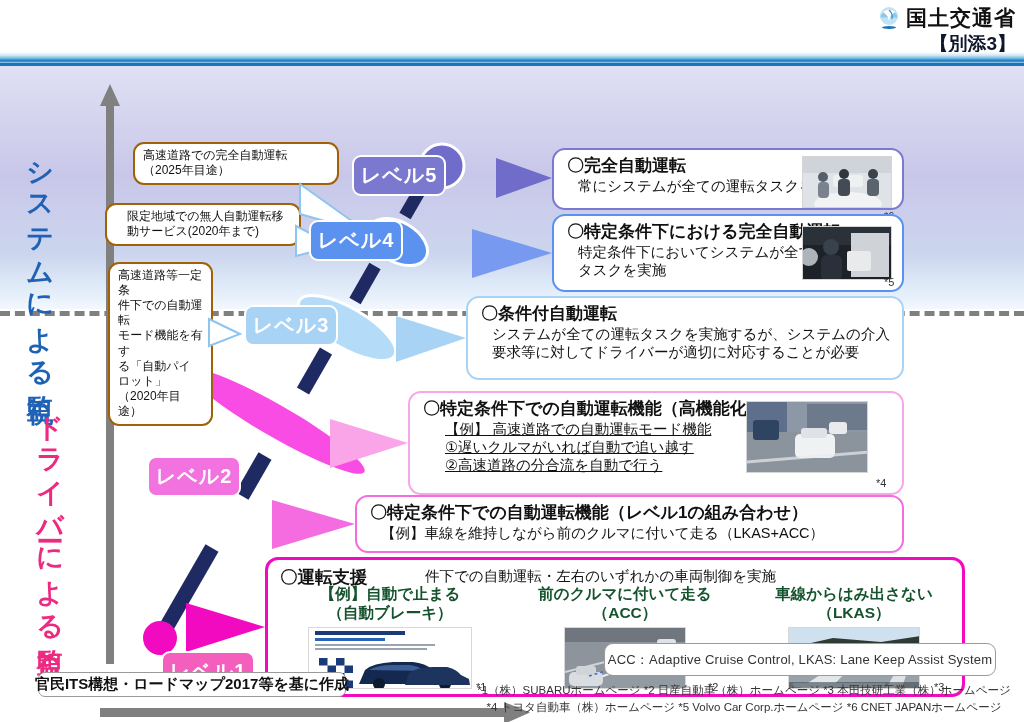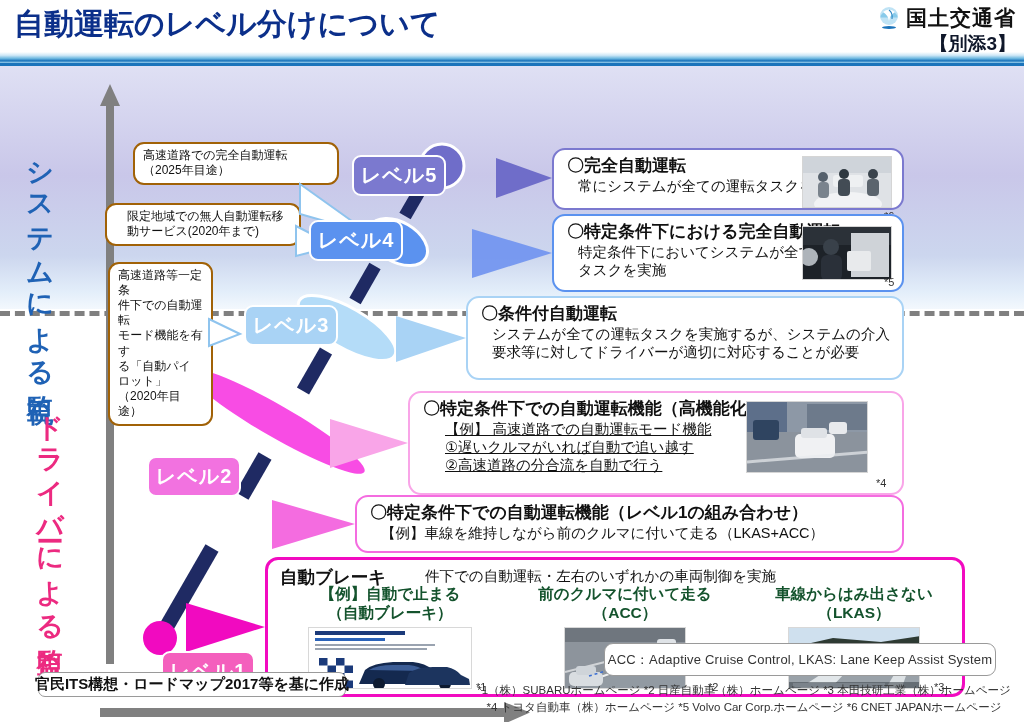--- a/index.html
+++ b/index.html
@@ -124,21 +124,20 @@
   #sources { position:absolute; left:470px; top:682px; width:548px; text-align:center;
              font-size:11.5px; color:#333; line-height:1.45; }
   #sources div { white-space:nowrap; }
 </style>
 </head>
 <body>
 
 <div id="root">
 
   <div id="header">
-    <div id="header-title">自動運転のレベル分けについて</div>
     <div id="ministry-wrap">
       <div id="ministry-row">
         <div id="ministry-logo">
           <svg width="24" height="24" viewBox="0 0 24 24">
             <circle cx="12" cy="10" r="9" fill="#bfe3f5"></circle>
             <path d="M3.3 11.5 A9 9 0 0 1 20.7 11.5 Z" fill="#5bb6e0" opacity="0.55"></path>
             <path d="M6 6 Q12 1 18 6 Q13 9 12 15 Q11 9 6 6 Z" fill="#ffffff"></path>
             <path d="M12 4 Q16 7 15 13" stroke="#2d86c4" stroke-width="1.1" fill="none"></path>
             <ellipse cx="12" cy="21.5" rx="7" ry="1.5" fill="#1b74bb"></ellipse>
           </svg>
@@ -298,21 +297,21 @@
       </div>
       <div class="fn" style="left:466px; top:84px;">*4</div>
     </div>
 
     <div class="panel" id="panel-l2b">
       <div class="ptitle">〇特定条件下での自動運転機能（レベル1の組み合わせ）</div>
       <div class="pbody">【例】車線を維持しながら前のクルマに付いて走る（LKAS+ACC）</div>
     </div>
 
     <div class="panel" id="panel-l1" style="padding:0;">
-      <div id="l1-head">自動ブレーキ</div>
+      <div id="l1-head">〇運転支援</div>
       <div id="l1-sub">件下での自動運転・左右のいずれかの車両制御を実施</div>
 
       <div class="l1-col" style="left:12px; width:220px;">
         <div class="l1-cap">【例】自動で止まる
 （自動ブレーキ）</div>
         <div class="l1-img" style="width:164px; height:62px;">
           <svg width="164" height="62" viewBox="0 0 164 62">
             <rect width="164" height="62" fill="#ffffff"></rect>
             <rect x="6" y="3" width="90" height="4" fill="#1b3a7a"></rect>
             <rect x="6" y="10" width="70" height="3" fill="#2a62b8"></rect>

